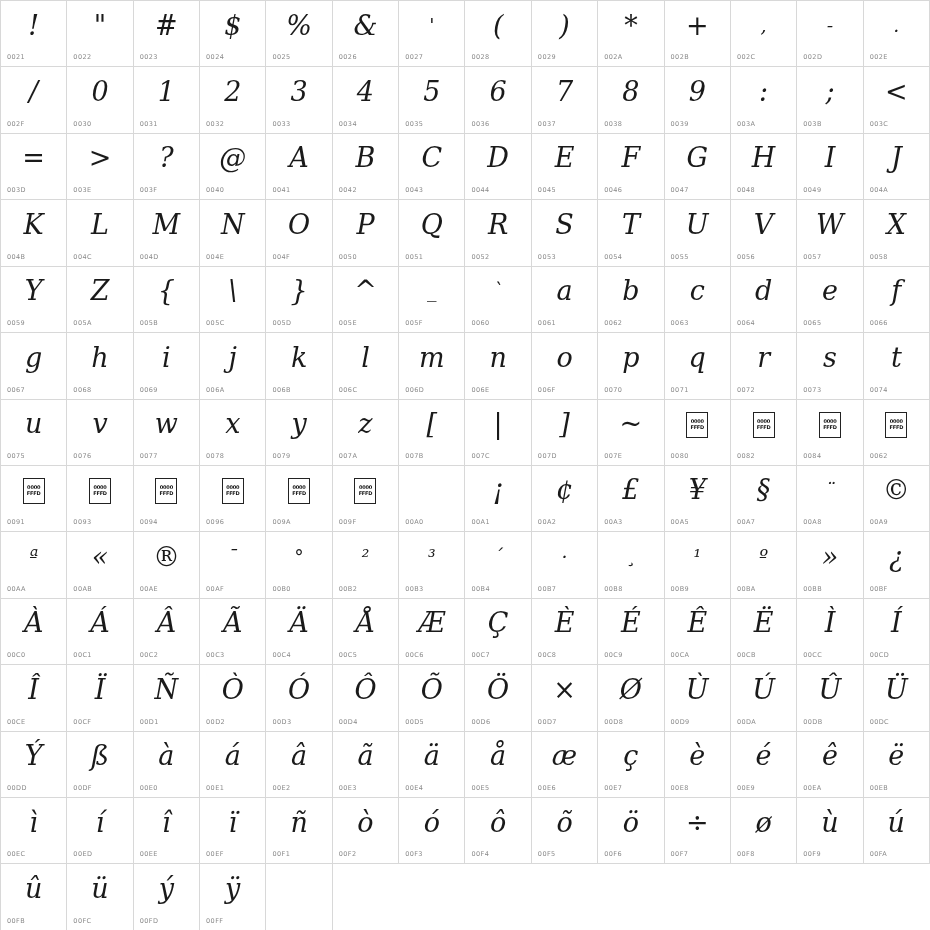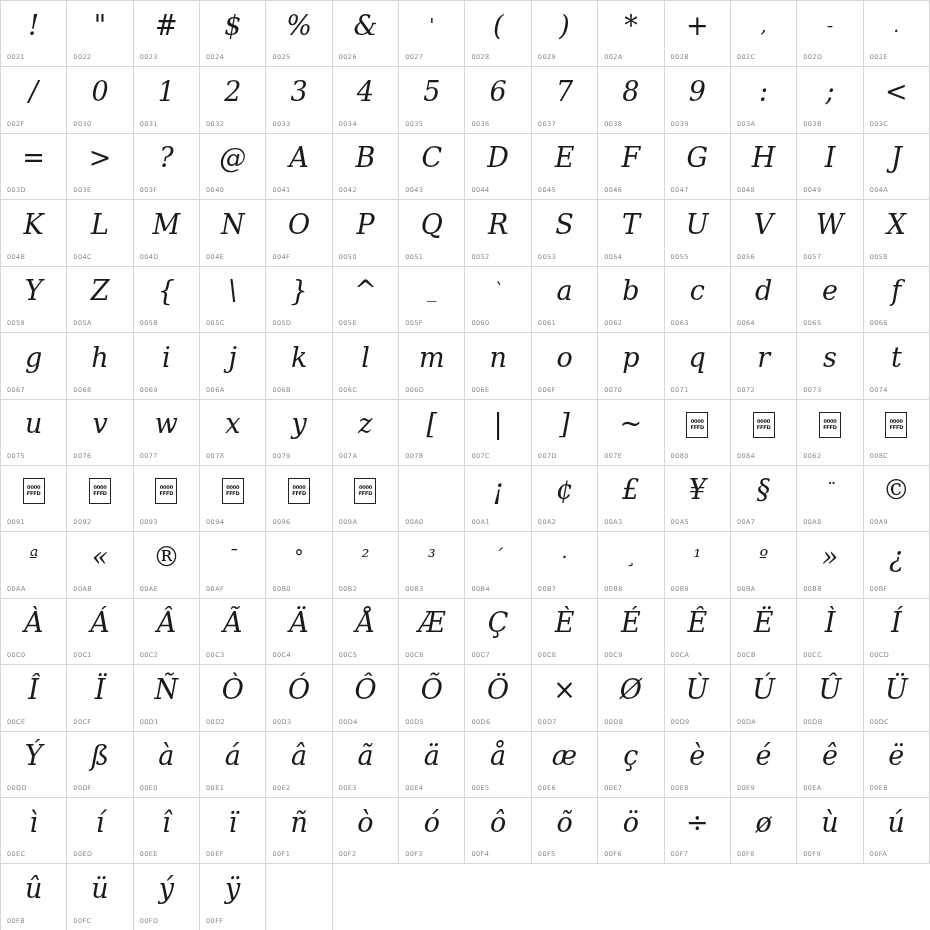--- a/index.html
+++ b/index.html
@@ -471,55 +471,48 @@
         <span>0000</span>
         <span>FFFD</span>
       </div>
       <div class="code">0080</div>
     </div>
     <div class="cell">
       <div class="notdef">
         <span>0000</span>
         <span>FFFD</span>
       </div>
+      <div class="code">0082</div>
+    </div>
+    <div class="cell">
+      <div class="notdef">
+        <span>0000</span>
+        <span>FFFD</span>
+      </div>
       <div class="code">0084</div>
     </div>
     <div class="cell">
       <div class="notdef">
         <span>0000</span>
         <span>FFFD</span>
       </div>
       <div class="code">0062</div>
     </div>
     <div class="cell">
       <div class="notdef">
         <span>0000</span>
         <span>FFFD</span>
       </div>
-      <div class="code">008C</div>
-    </div>
-    <div class="cell">
-      <div class="notdef">
-        <span>0000</span>
-        <span>FFFD</span>
-      </div>
       <div class="code">0091</div>
     </div>
     <div class="cell">
       <div class="notdef">
         <span>0000</span>
         <span>FFFD</span>
       </div>
-      <div class="code">0092</div>
-    </div>
-    <div class="cell">
-      <div class="notdef">
-        <span>0000</span>
-        <span>FFFD</span>
-      </div>
       <div class="code">0093</div>
     </div>
     <div class="cell">
       <div class="notdef">
         <span>0000</span>
         <span>FFFD</span>
       </div>
       <div class="code">0094</div>
     </div>
     <div class="cell">
@@ -528,20 +521,27 @@
         <span>FFFD</span>
       </div>
       <div class="code">0096</div>
     </div>
     <div class="cell">
       <div class="notdef">
         <span>0000</span>
         <span>FFFD</span>
       </div>
       <div class="code">009A</div>
+    </div>
+    <div class="cell">
+      <div class="notdef">
+        <span>0000</span>
+        <span>FFFD</span>
+      </div>
+      <div class="code">009F</div>
     </div>
     <div class="cell">
       <div class="code">00A0</div>
     </div>
     <div class="cell">
       <div class="glyph">¡</div>
       <div class="code">00A1</div>
     </div>
     <div class="cell">
       <div class="glyph">¢</div>

